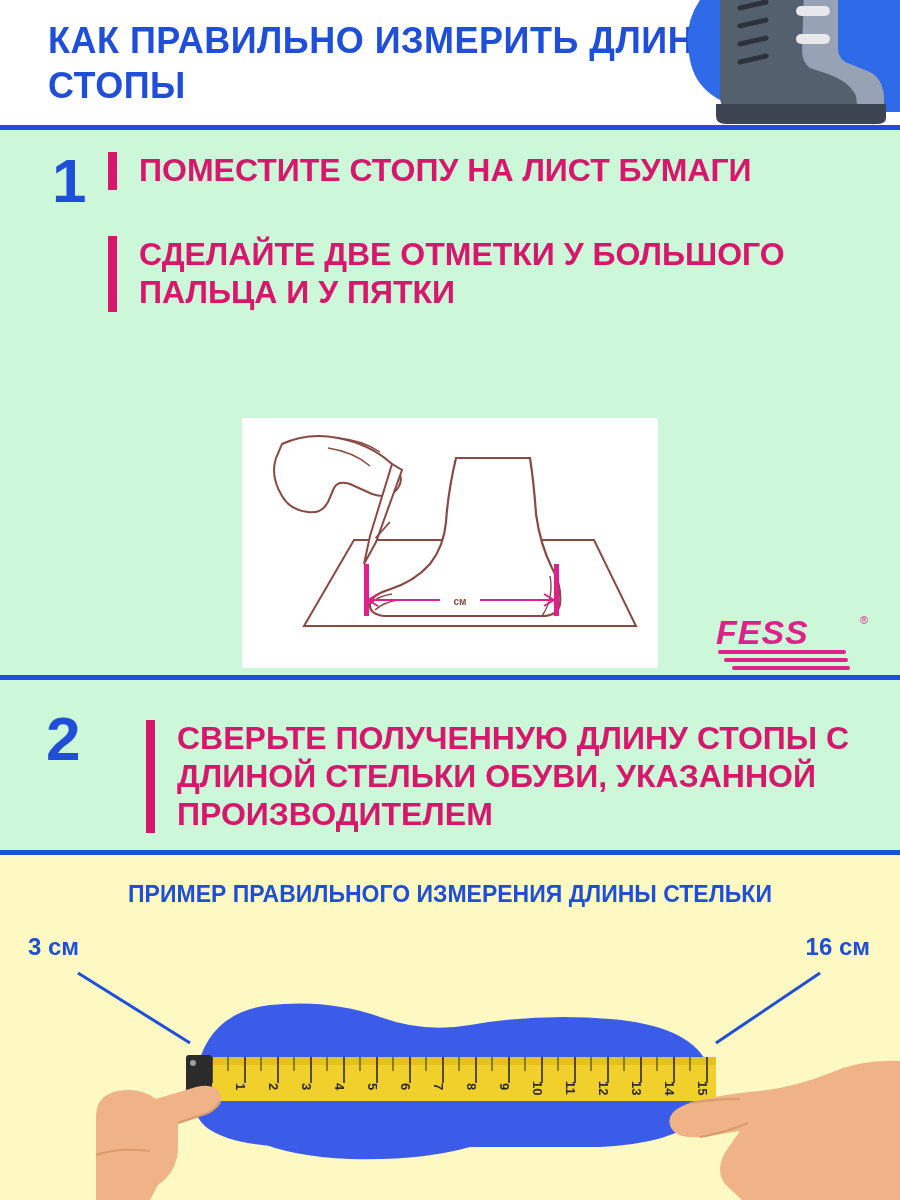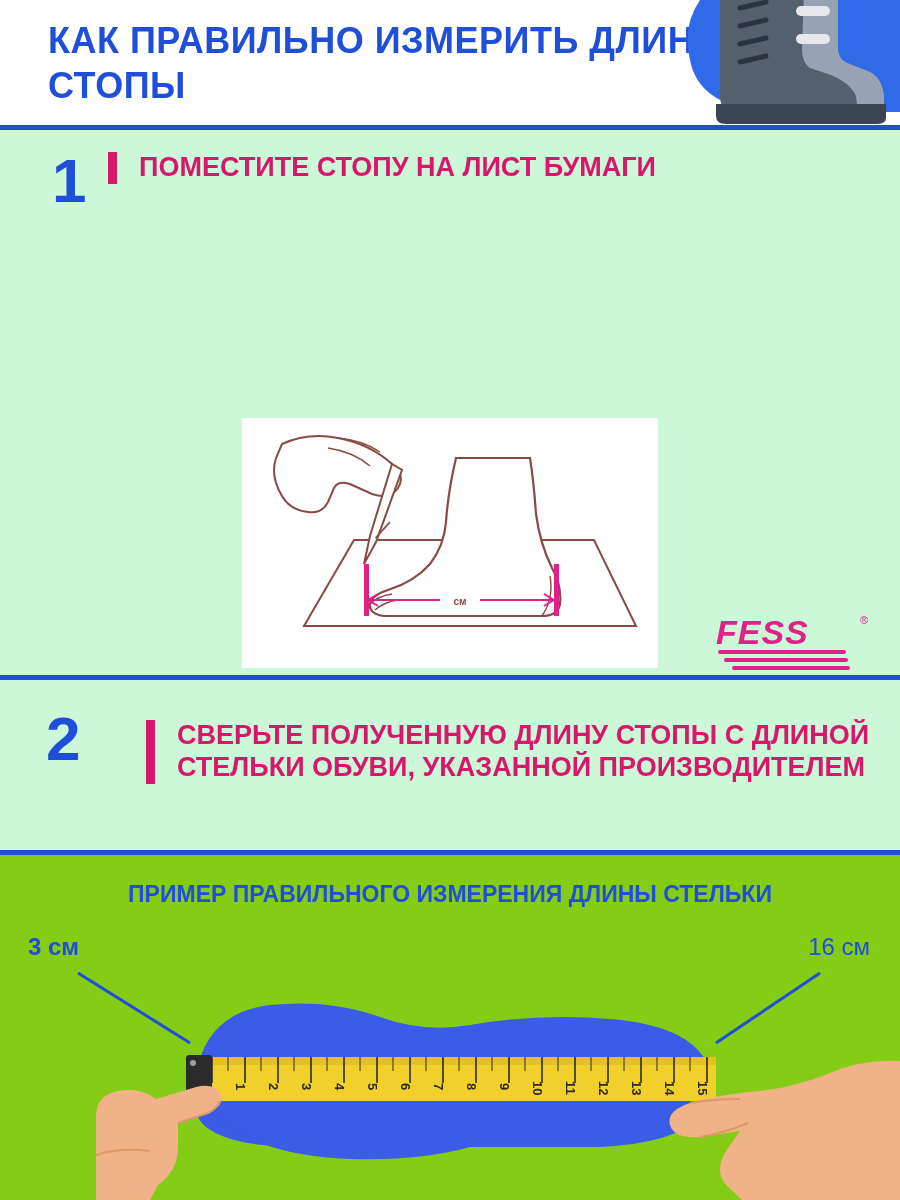--- a/index.html
+++ b/index.html
@@ -62,21 +62,21 @@
     color: #1f4fd8;
     font-size: 62px;
     font-weight: bold;
     line-height: 1;
   }
   .step1-num { left: 52px; top: 20px; }
 
   .bullet {
     position: absolute;
     color: #d6176b;
-    font-size: 27px;
+    font-size: 32px;
     font-weight: bold;
     line-height: 1.18;
     text-transform: uppercase;
     padding-left: 22px;
     border-left: 9px solid #d6176b;
     box-sizing: border-box;
   }
   .b1 { left: 108px; top: 22px;  width: 720px; }
   .b2 { left: 108px; top: 106px; width: 740px; }
   .b3 { left: 108px; top: 200px; width: 720px; }
@@ -105,21 +105,21 @@
   .step2-num { left: 46px; top: 28px; }
   .b4 {
     left: 108px; top: 40px; width: 760px; margin-left: 38px;
   }
 
   
   .section3 {
     position: absolute;
     left: 0; top: 855px;
     width: 900px; height: 345px;
-    background: #84cc16;
+    background: #fef9c3;
     overflow: hidden;
   }
   .example-caption {
     position: absolute;
     left: 0; top: 25px;
     width: 900px;
     text-align: center;
     color: #1f4fd8;
     font-size: 23px;
     font-weight: bold;
@@ -131,21 +131,21 @@
     left: 28px; top: 78px;
     color: #1f4fd8;
     font-size: 24px;
     font-weight: bold;
   }
   .label-16cm {
     position: absolute;
     right: 30px; top: 78px;
     color: #1f4fd8;
     font-size: 24px;
-    font-weight: normal;
+    font-weight: bold;
   }
   .measure-art {
     position: absolute;
     left: 0; top: 0;
     width: 900px; height: 345px;
   }
 </style>
 </head>
 <body>
 
@@ -180,20 +180,21 @@
         <rect x="126" y="6" width="34" height="10" rx="5" fill="#e8e8ec"></rect>
         <rect x="126" y="34" width="34" height="10" rx="5" fill="#e8e8ec"></rect>
       </g>
     </svg>
   </div>
 
   <div class="section1">
     <div class="step-num step1-num">1</div>
 
     <div class="bullet b1">ПОМЕСТИТЕ СТОПУ НА ЛИСТ БУМАГИ</div>
+    <div class="bullet b2">СДЕЛАЙТЕ ДВЕ ОТМЕТКИ У БОЛЬШОГО ПАЛЬЦА И У ПЯТКИ</div>
 
     <svg class="foot-image" viewBox="0 0 416 250">
       <rect x="0" y="0" width="416" height="250" fill="#ffffff"></rect>
 
       <path d="M62 208 L112 122 L352 122 L394 208 Z" fill="#ffffff" stroke="#8a4a44" stroke-width="2"></path>
 
       <path d="M214 40 Q206 74 204 104 Q202 128 188 146 Q172 164 146 172 Q130 177 128 186 Q127 196 142 198 L300 198 Q316 198 318 186 Q320 168 310 150 Q298 126 294 96 Q292 66 288 40 Z" fill="#ffffff" stroke="#8a4a44" stroke-width="2.2"></path>
 
       <path d="M128 186 Q136 178 150 176" fill="none" stroke="#8a4a44" stroke-width="1.6"></path>
       <path d="M133 192 Q142 184 156 182" fill="none" stroke="#8a4a44" stroke-width="1.6"></path>

